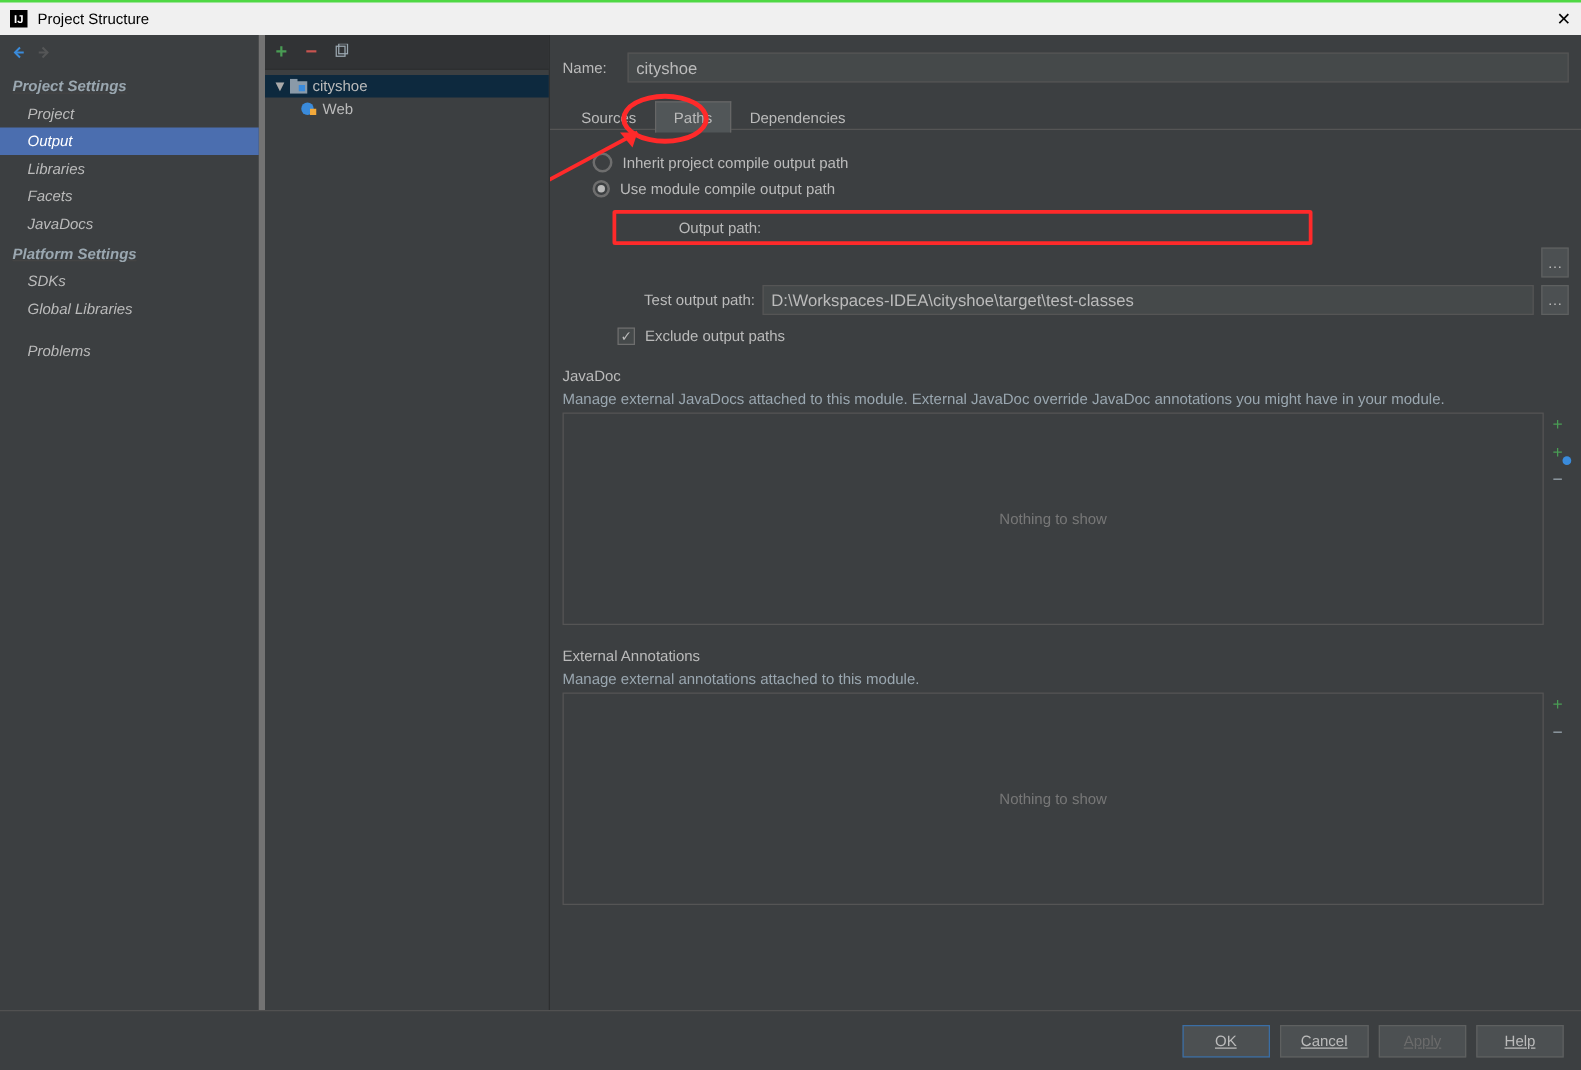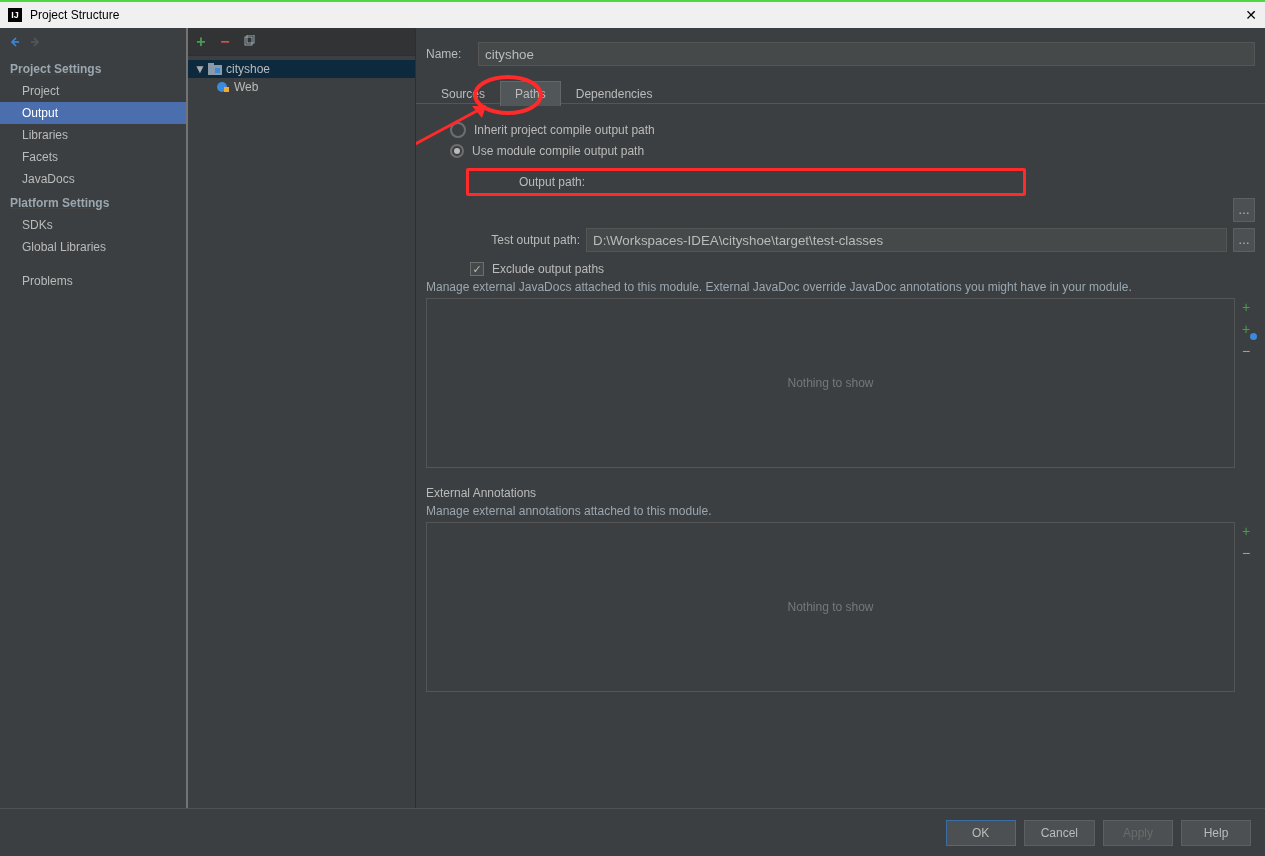--- a/index.html
+++ b/index.html
@@ -1,21 +1,21 @@
 <!DOCTYPE html>
 <html><head>
 <meta charset="utf-8">
 <style>
 * { box-sizing: border-box; margin: 0; padding: 0; font-family: "Segoe UI", Arial, sans-serif; }
 html, body { width: 1265px; height: 856px; overflow: hidden; background: #3c3f41; color: #bbbbbb; font-size: 12px; }
 .titlebar { height: 28px; background: #f0f0f0; border-top: 2px solid #4fd844; color: #000; display: flex; align-items: center; padding: 0 8px; justify-content: space-between; }
 .titlebar-left { display: flex; align-items: center; gap: 8px; }
 .titlebar .close { font-size: 14px; cursor: pointer; }
 .body { display: flex; height: calc(100% - 28px); }
-.sidebar { width: 188px; background: #3c3f41; border-right: 2px solid #737373; display: flex; flex-direction: column; }
+.sidebar { width: 212px; background: #3c3f41; border-right: 5px solid #737373; display: flex; flex-direction: column; font-style: italic; }
 .sidebar-nav { height: 28px; display: flex; align-items: center; gap: 2px; padding: 0 6px; }
 .nav-arrow { width: 18px; height: 18px; display: flex; align-items: center; justify-content: center; color: #3a8bdb; }
 .section-title { font-weight: bold; color: #9aa7b0; padding: 6px 10px 4px 10px; font-size: 12px; }
 .section-title.underlined { text-decoration: underline; text-decoration-color: #444; }
 .sidebar-item { padding: 4px 22px; cursor: pointer; color: #bbbbbb; }
 .sidebar-item.selected { background: #4b6eaf; color: #fff; }
 .tree-panel { width: 228px; background: #3c3f41; border-right: 1px solid #2d2f30; display: flex; flex-direction: column; }
 .tree-toolbar { height: 28px; display: flex; align-items: center; gap: 10px; padding: 0 6px; background: #313335; border-bottom: 1px solid #2d2f30; }
 .tb-icon { width: 14px; height: 14px; display: flex; align-items: center; justify-content: center; }
 .green { color: #499c54; }
@@ -47,21 +47,21 @@
 .chk { width: 14px; height: 14px; border: 1px solid #6e6e6e; display: inline-flex; align-items: center; justify-content: center; background: #45494a; }
 .chk.checked::after { content: "✓"; color: #bbb; font-size: 11px; }
 .group-label { margin: 18px 0 4px 0; }
 .group-desc { color: #9aa7b0; margin-bottom: 4px; font-size: 12px; }
 .list-box { position: relative; }
 .list-inner { height: 170px; border: 1px solid #555; background: #3c3f41; display: flex; align-items: center; justify-content: center; color: #777; margin-right: 20px; }
 .list-annot { height: 170px; border: 1px solid #555; background: #3c3f41; display: flex; align-items: center; justify-content: center; color: #777; margin-right: 20px; }
 .side-btns { position: absolute; right: 0; top: 0; display: flex; flex-direction: column; gap: 4px; }
 .side-btn { width: 18px; height: 18px; display: flex; align-items: center; justify-content: center; font-size: 14px; cursor: pointer; }
 .buttonbar { height: 48px; border-top: 1px solid #515151; display: flex; align-items: center; justify-content: flex-end; gap: 8px; padding: 0 14px; background: #3c3f41; }
-.btn { min-width: 70px; height: 26px; background: #4c5052; border: 1px solid #5e6060; color: #bbb; display: flex; align-items: center; justify-content: center; cursor: pointer; padding: 0 16px; }
+.btn { min-width: 70px; height: 26px; background: #4c5052; border: 1px solid #5e6060; color: #bbb; display: flex; align-items: center; justify-content: center; cursor: pointer; padding: 0 16px; text-decoration: underline; }
 .btn.primary { border-color: #3a6ea5; }
 .btn.disabled { color: #6b6b6b; }
 .highlight-red-box { border: 3px solid #ff2a2a; border-radius: 2px; padding: 2px; }
 .highlight-ellipse { position: absolute; border: 4px solid #ff2a2a; border-radius: 50%; pointer-events: none; }
 .highlight-arrow { position: absolute; pointer-events: none; }
 svg { display: block; }
 .app-icon { width: 14px; height: 14px; background: #000; display: flex; align-items: center; justify-content: center; color: #fff; font-size: 9px; font-weight: bold; }
 </style>
 </head>
 <body>
@@ -179,20 +179,21 @@
         <div class="path-row">
           <label>Test output path:</label>
           <input type="text" value="D:\Workspaces-IDEA\cityshoe\target\test-classes" style="">
           <span class="browse-btn">…</span>
         </div>
         <div class="chk-row">
           <span class="chk checked"></span>
           <span>Exclude output paths</span>
         </div>
 
+        <div class="group-label">JavaDoc</div>
         <div class="group-desc">Manage external JavaDocs attached to this module. External JavaDoc override JavaDoc annotations you might have in your module.</div>
         <div class="list-box">
           <div class="list-inner">
             <span>Nothing to show</span>
           </div>
           <div class="side-btns">
             <span class="side-btn green">+</span>
             <span class="side-btn green" style="position:relative">
               +<span style="position:absolute;bottom:-2px;right:-2px;width:7px;height:7px;border-radius:50%;background:#3a8bdb"></span>
             </span>

